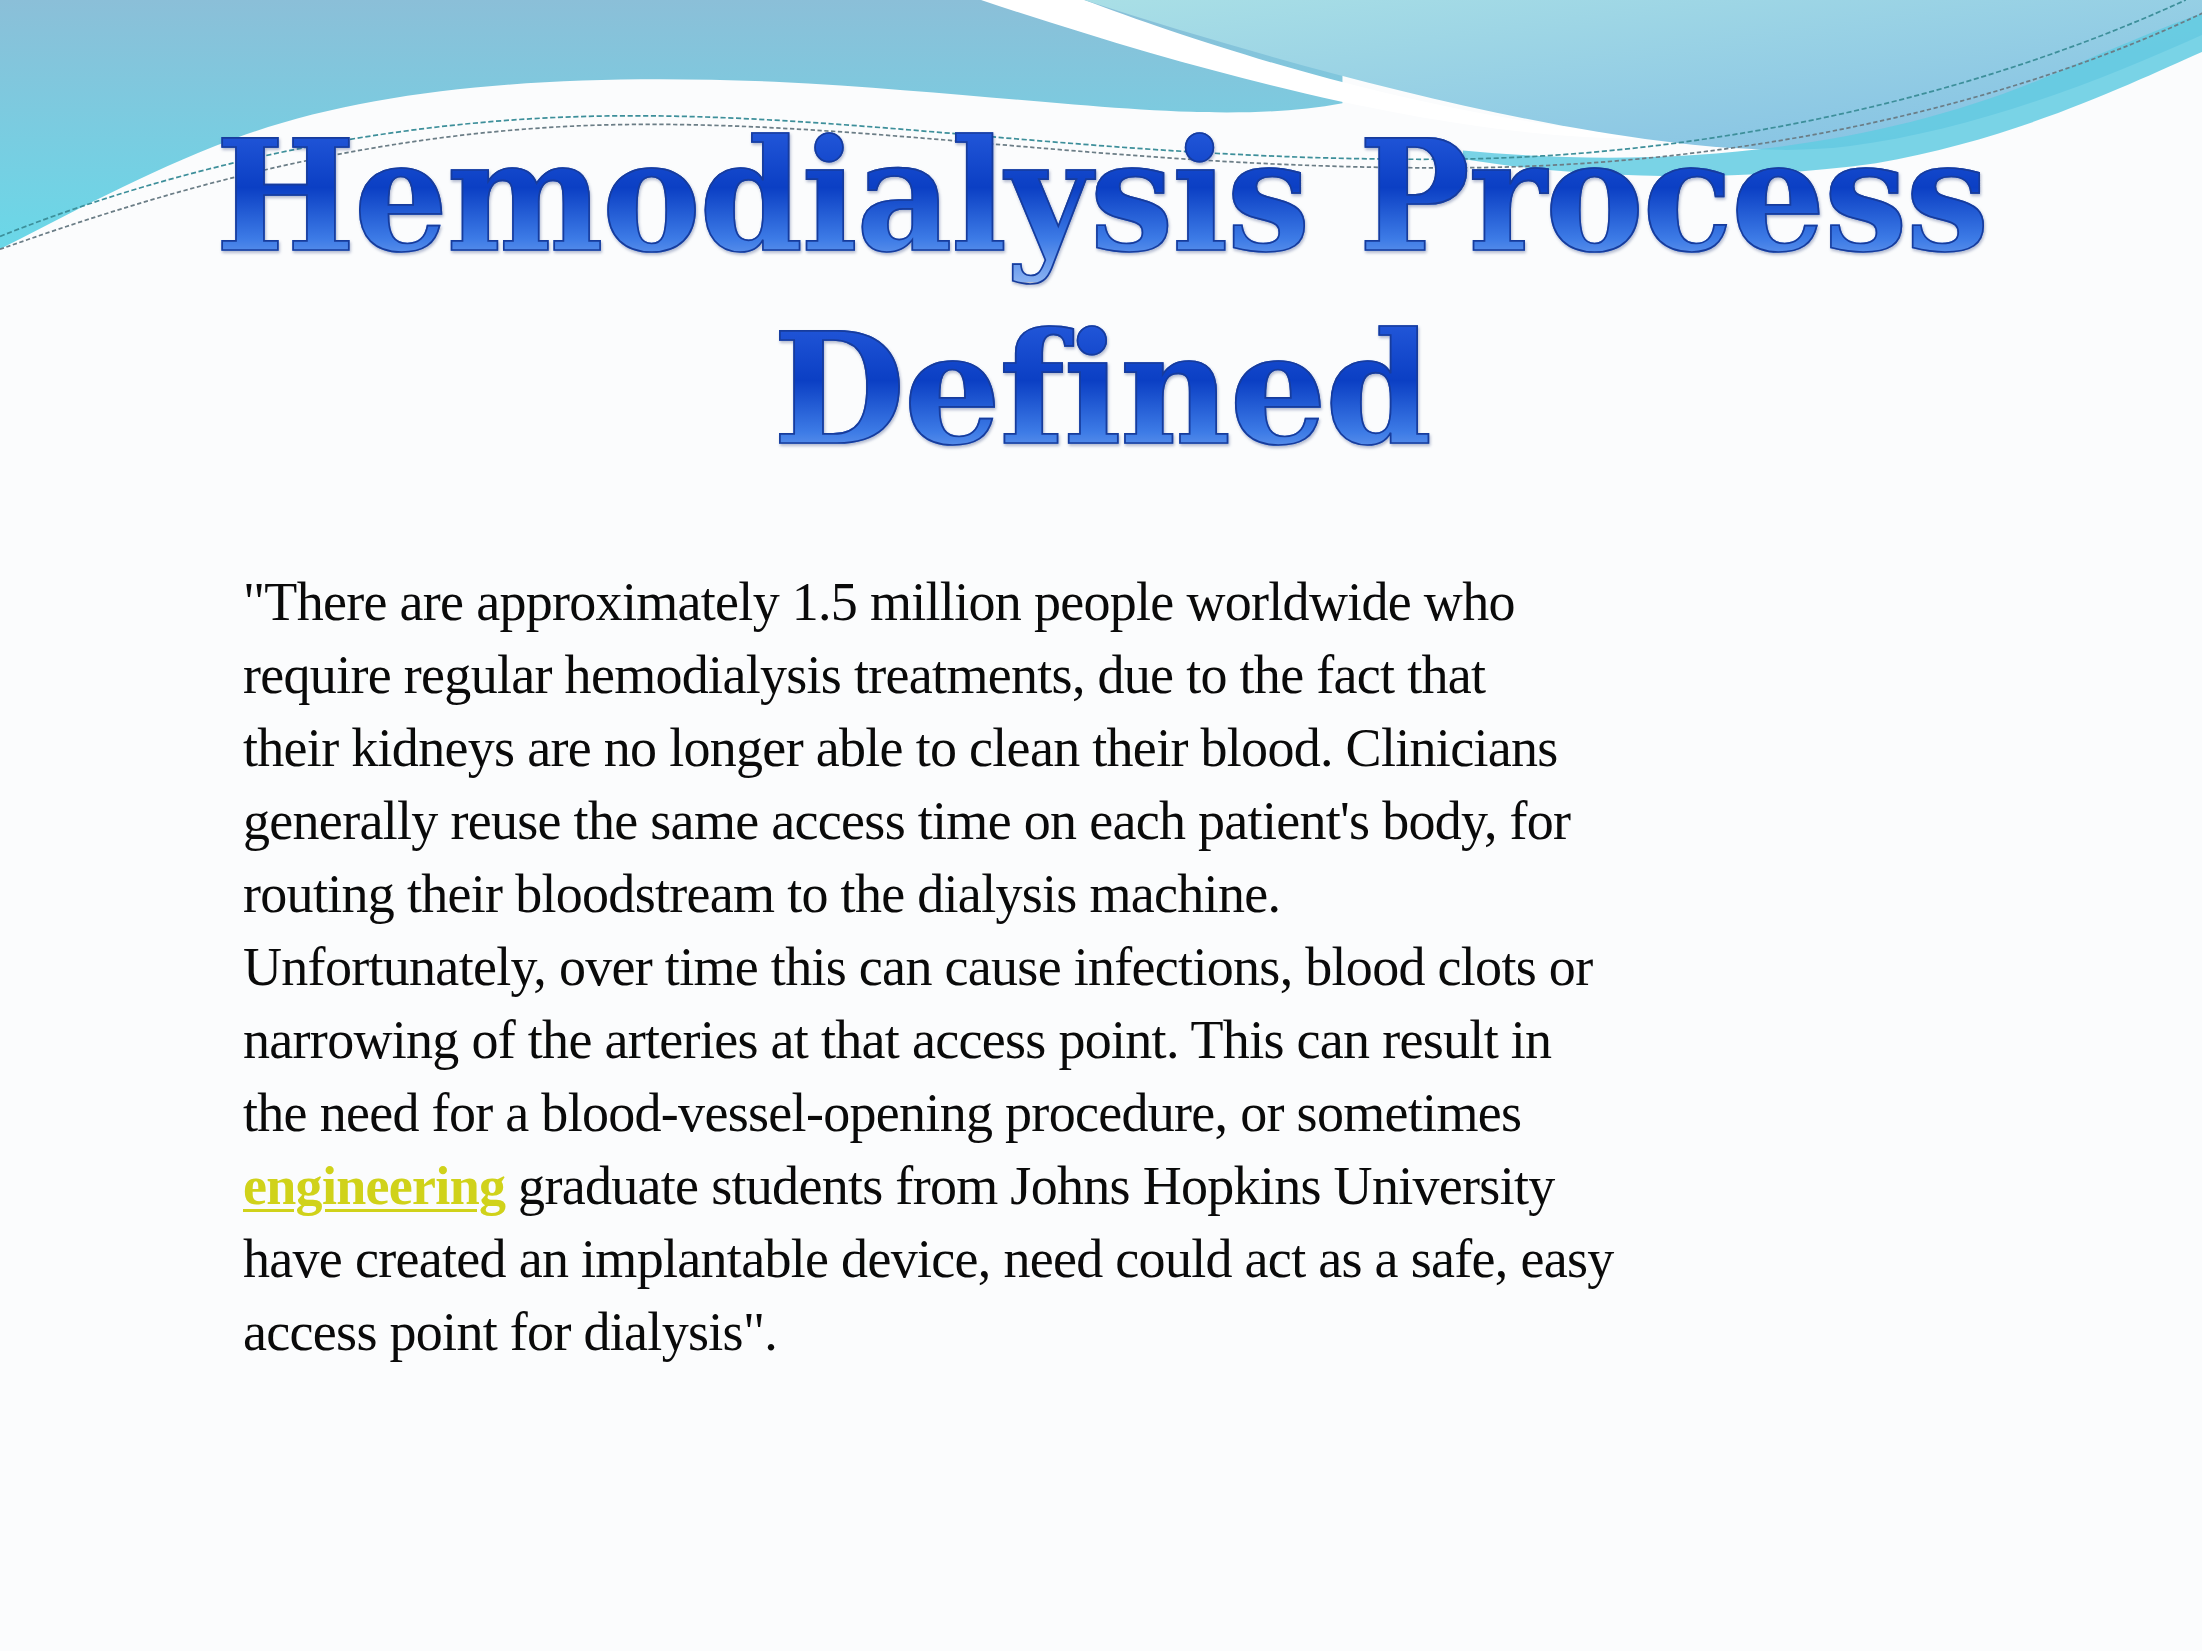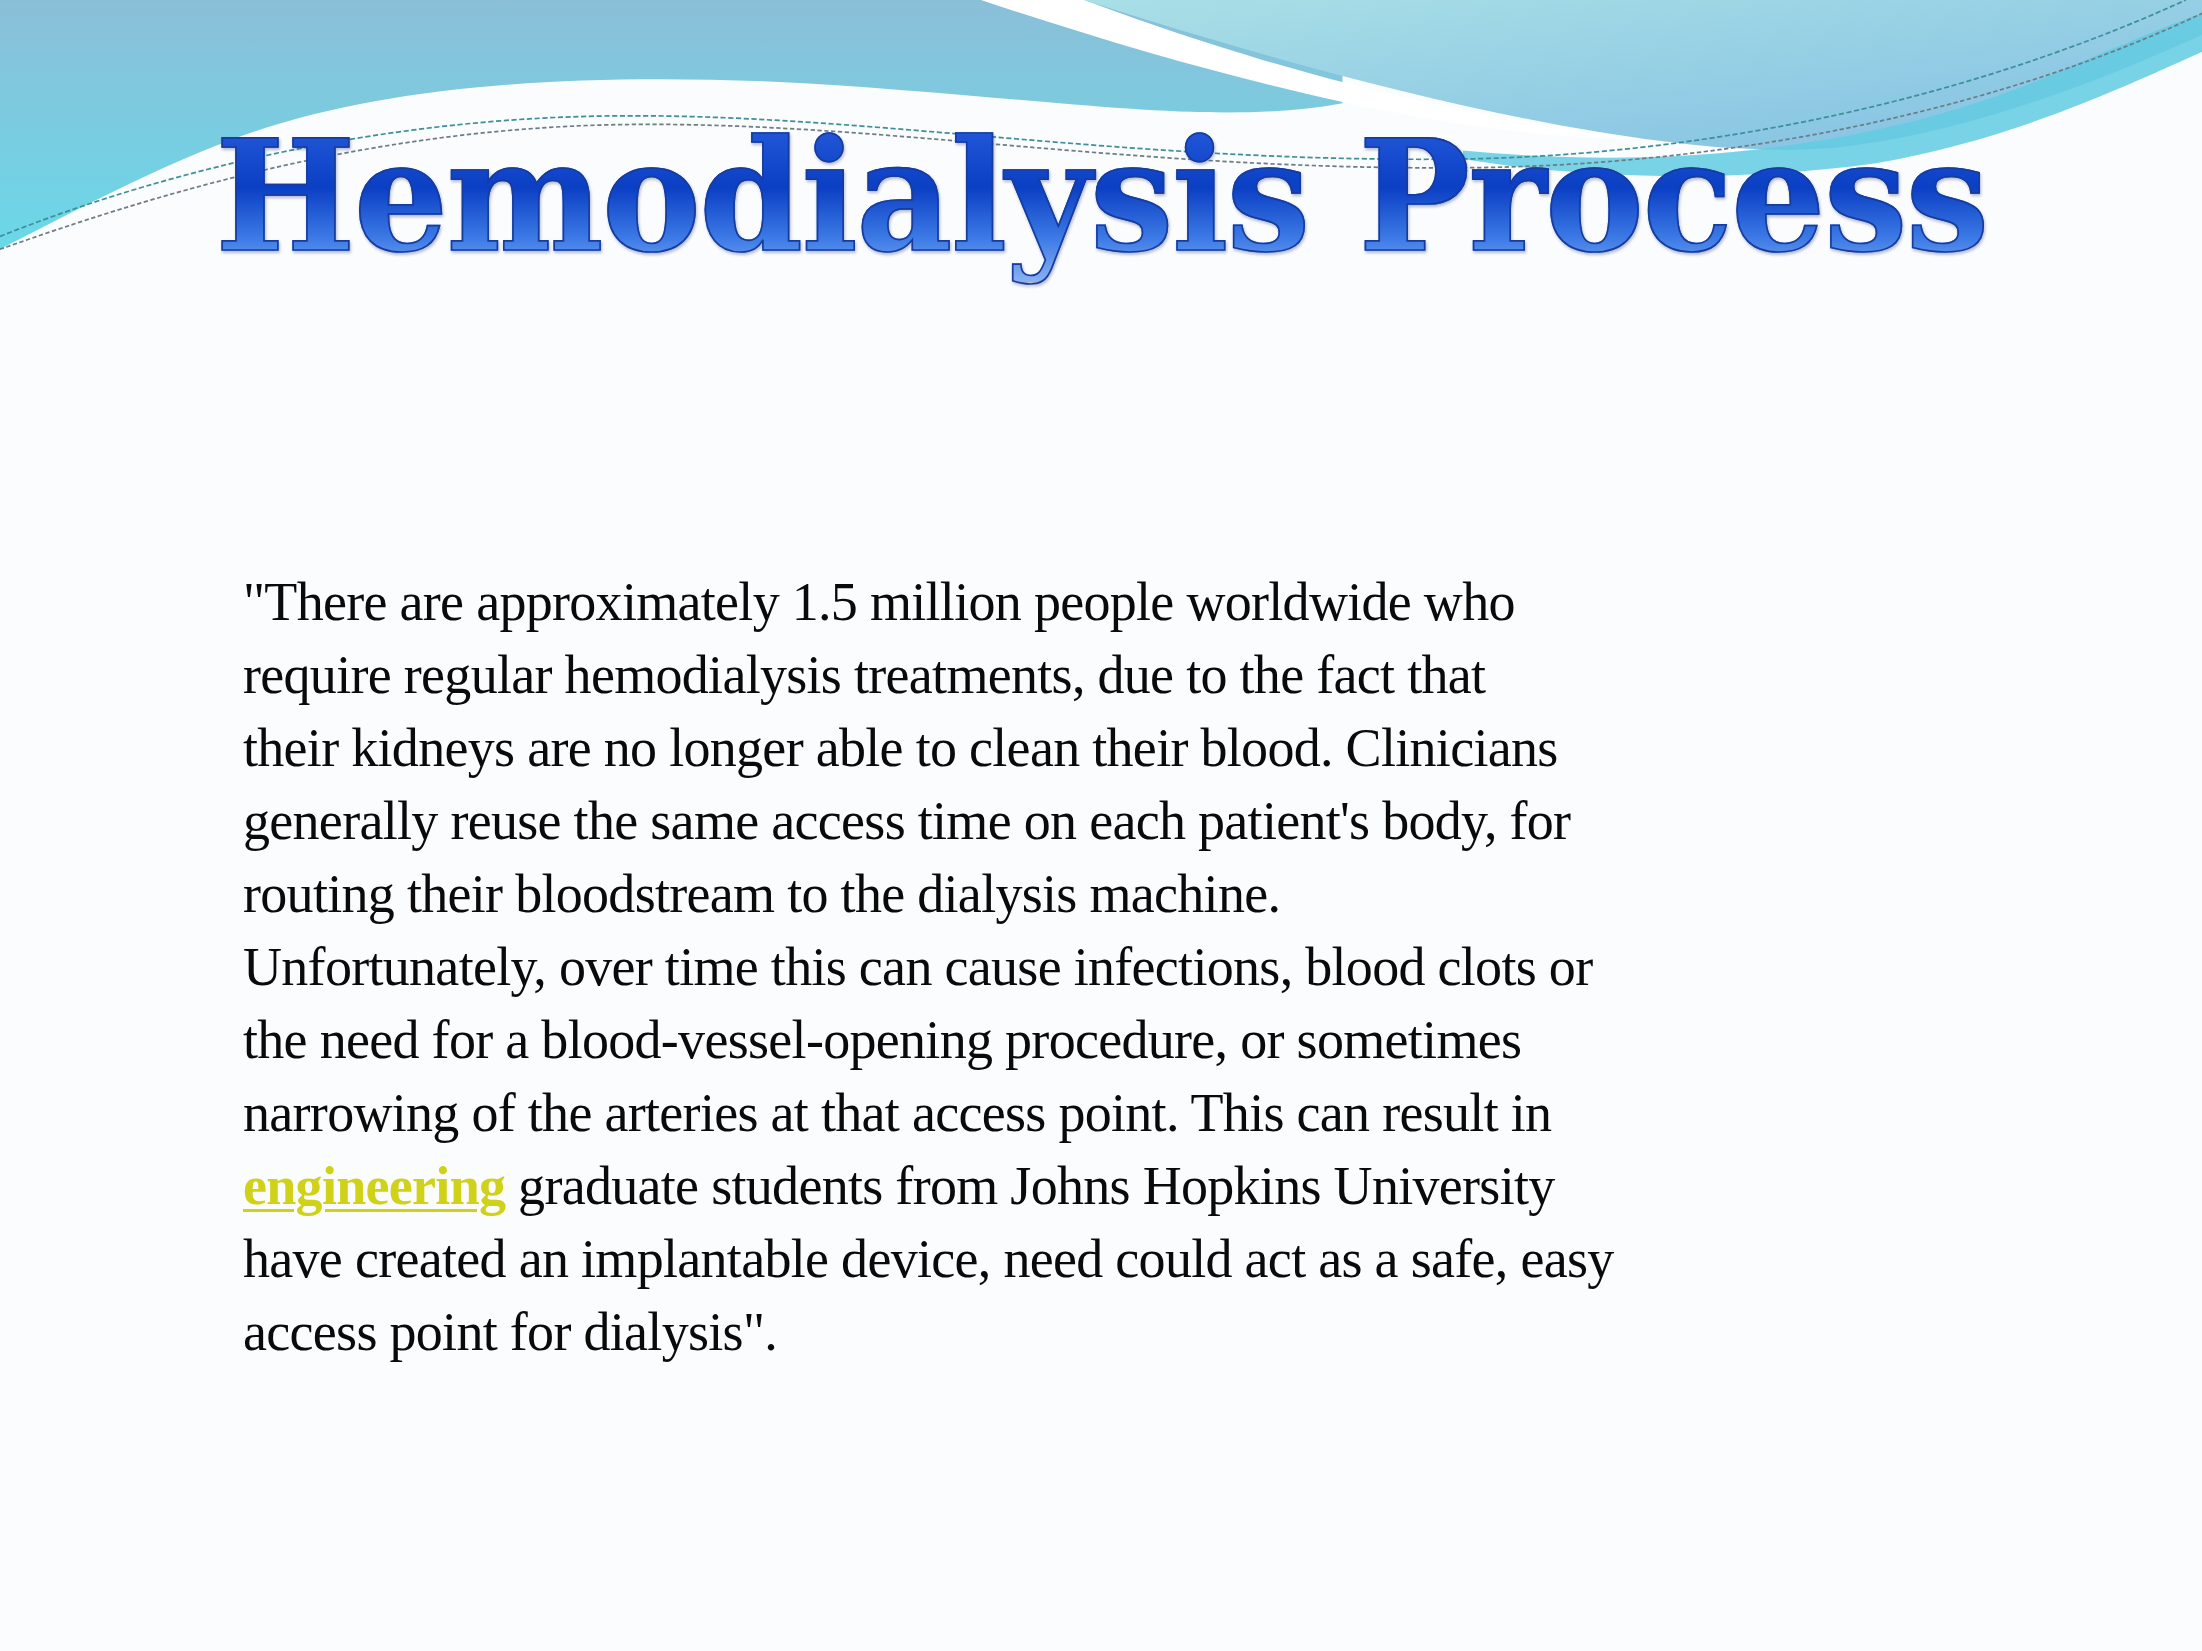--- a/index.html
+++ b/index.html
@@ -61,28 +61,29 @@
 
     <path d="M1260,0 L2560,0 L2560,40 C2450,90 2300,150 2150,170 C1960,195 1600,110 1260,0 Z" fill="url(#gRight)"></path>
 
     <path d="M1700,175 C1950,200 2200,170 2400,80 C2470,50 2530,25 2560,15 L2560,60 C2480,95 2350,160 2180,190 C2000,215 1820,205 1700,185 Z" fill="#62cbe2" opacity="0.85"></path>
 
     <path d="M0,275 C150,215 400,140 700,135 C1000,130 1300,190 1700,185 C2000,180 2300,110 2540,0" stroke="#3d8f9a" stroke-width="2" fill="none" stroke-dasharray="6 3"></path>
     <path d="M0,290 C170,230 420,150 720,145 C1020,140 1320,200 1720,195 C2040,190 2340,120 2560,15" stroke="#6b7d86" stroke-width="2" fill="none" stroke-dasharray="5 3"></path>
   </svg>
 
   <h1 class="title title-line1">Hemodialysis Process</h1>
+  <h1 class="title title-line2">Defined</h1>
 
   <div class="body-text">
     <span class="ln">"There are approximately 1.5 million people worldwide who</span>
     <span class="ln">require regular hemodialysis treatments, due to the fact that</span>
     <span class="ln">their kidneys are no longer able to clean their blood. Clinicians</span>
     <span class="ln">generally reuse the same access time on each patient's body, for</span>
     <span class="ln">routing their bloodstream to the dialysis machine.</span>
     <span class="ln">Unfortunately, over time this can cause infections, blood clots or</span>
+    <span class="ln">narrowing of the arteries at that access point. This can result in</span>
     <span class="ln">the need for a blood-vessel-opening procedure, or sometimes</span>
-    <span class="ln">narrowing of the arteries at that access point. This can result in</span>
     <span class="ln"><a class="link">engineering</a><span> graduate students from Johns Hopkins University</span></span>
     <span class="ln">have created an implantable device, need could act as a safe, easy</span>
     <span class="ln">access point for dialysis".</span>
   </div>
 </div>
 
 
 </body></html>

